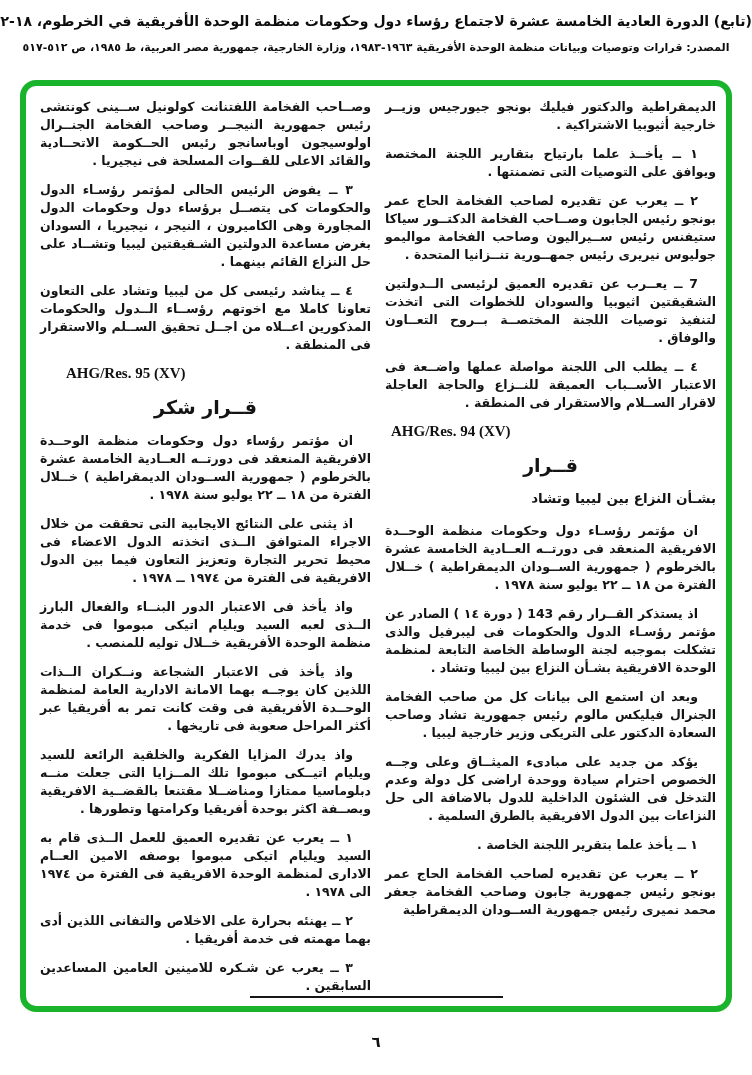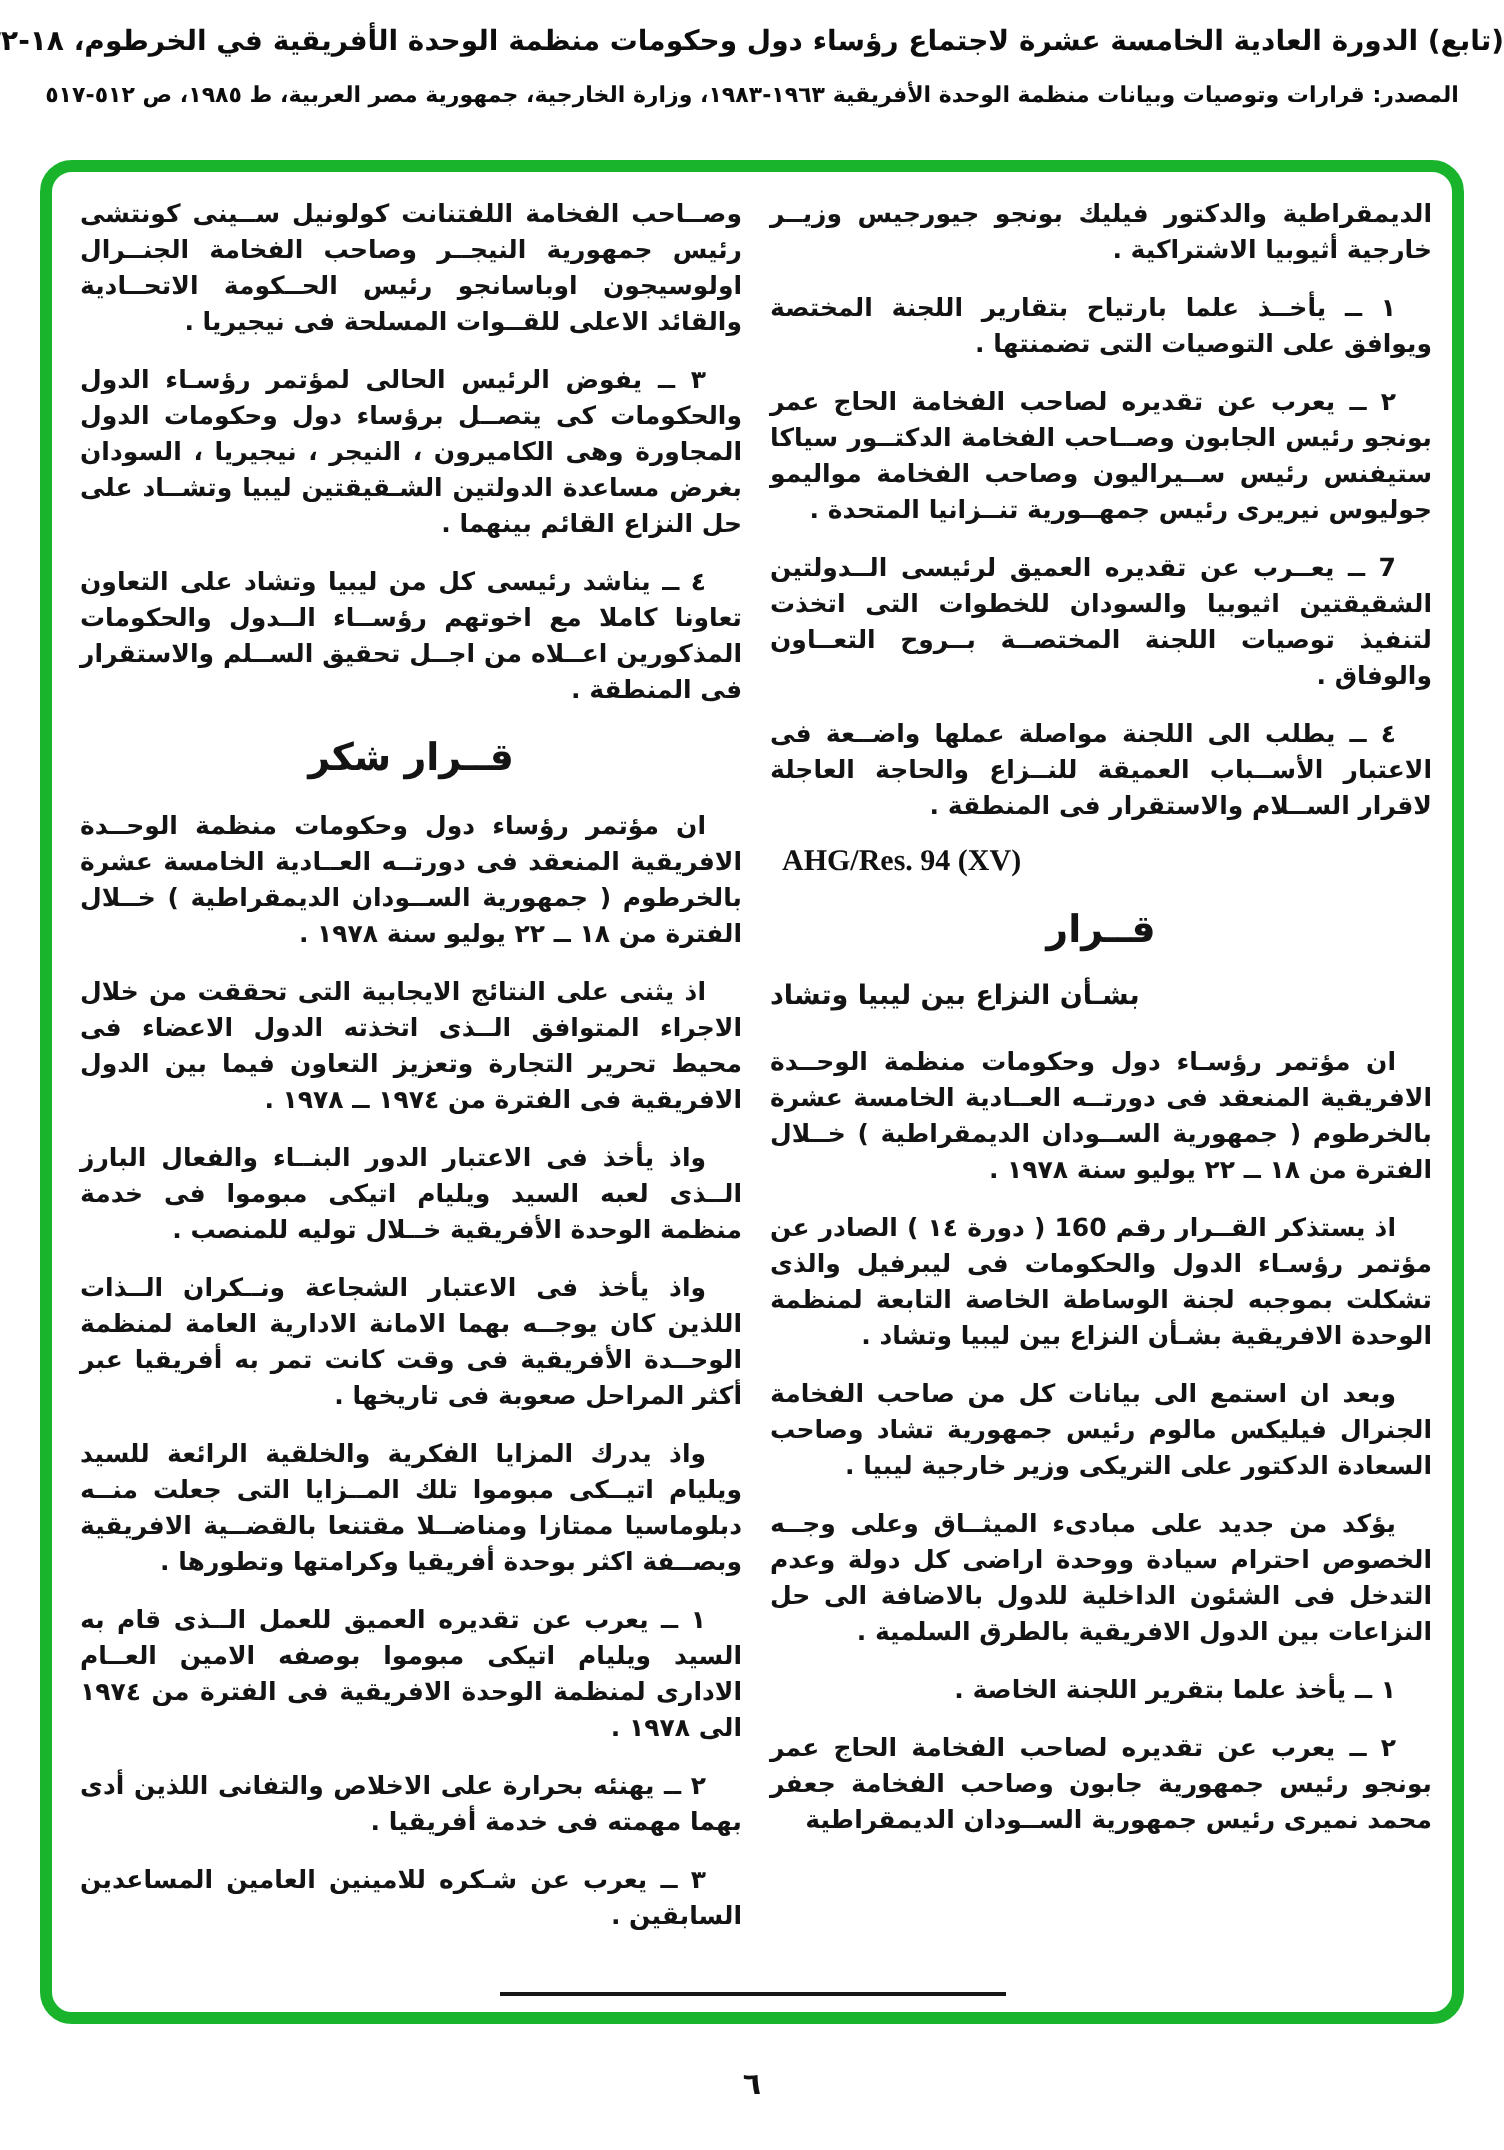--- a/index.html
+++ b/index.html
@@ -78,21 +78,21 @@
   .col-left .res-code { padding-left: 26px; }
   .res-title {
     font-size: 19px;
     font-weight: 700;
     text-align: center;
     margin: 14px 0;
   }
   .res-subtitle {
     font-size: 13.5px;
     font-weight: 700;
-    text-align: left;
+    text-align: right;
     margin: 0 0 16px 0;
   }
   .res-subtitle:empty { display: none; }
   .foot-rule {
     position: absolute;
     left: 224px;
     bottom: 8px;
     width: 253px;
     height: 2px;
     background: #161616;
@@ -125,34 +125,35 @@
           <p class="para">١ ــ يأخــذ علما بارتياح بتقارير اللجنة المختصة ويوافق على التوصيات التى تضمنتها .</p>
           <p class="para">٢ ــ يعرب عن تقديره لصاحب الفخامة الحاج عمر بونجو رئيس الجابون وصــاحب الفخامة الدكتــور سياكا ستيفنس رئيس ســيراليون وصاحب الفخامة مواليمو جوليوس نيريرى رئيس جمهــورية تنــزانيا المتحدة .</p>
           <p class="para">7 ــ يعــرب عن تقديره العميق لرئيسى الــدولتين الشقيقتين اثيوبيا والسودان للخطوات التى اتخذت لتنفيذ توصيات اللجنة المختصــة بــروح التعــاون والوفاق .</p>
           <p class="para">٤ ــ يطلب الى اللجنة مواصلة عملها واضــعة فى الاعتبار الأســباب العميقة للنــزاع والحاجة العاجلة لاقرار الســلام والاستقرار فى المنطقة .</p>
         </div>
       <div class="res-code">AHG/Res. 94 (XV)</div>
       <h2 class="res-title">قــرار</h2>
       <h3 class="res-subtitle">بشـأن النزاع بين ليبيا وتشاد</h3>
       <div class="res-body">
           <p class="para">ان مؤتمر رؤسـاء دول وحكومات منظمة الوحــدة الافريقية المنعقد فى دورتــه العــادية الخامسة عشرة بالخرطوم ( جمهورية الســودان الديمقراطية ) خــلال الفترة من ١٨ ــ ٢٢ يوليو سنة ١٩٧٨ .</p>
-          <p class="para">اذ يستذكر القــرار رقم 160 ( دورة ١٤ ) الصادر عن مؤتمر رؤسـاء الدول والحكومات فى ليبرفيل والذى تشكلت بموجبه لجنة الوساطة الخاصة التابعة لمنظمة الوحدة الافريقية بشـأن النزاع بين ليبيا وتشاد .</p>
+          <p class="para">اذ يستذكر القــرار رقم 143 ( دورة ١٤ ) الصادر عن مؤتمر رؤسـاء الدول والحكومات فى ليبرفيل والذى تشكلت بموجبه لجنة الوساطة الخاصة التابعة لمنظمة الوحدة الافريقية بشـأن النزاع بين ليبيا وتشاد .</p>
           <p class="para">وبعد ان استمع الى بيانات كل من صاحب الفخامة الجنرال فيليكس مالوم رئيس جمهورية تشاد وصاحب السعادة الدكتور على التريكى وزير خارجية ليبيا .</p>
           <p class="para">يؤكد من جديد على مبادىء الميثــاق وعلى وجــه الخصوص احترام سيادة ووحدة اراضى كل دولة وعدم التدخل فى الشئون الداخلية للدول بالاضافة الى حل النزاعات بين الدول الافريقية بالطرق السلمية .</p>
           <p class="para">١ ــ يأخذ علما بتقرير اللجنة الخاصة .</p>
           <p class="para">٢ ــ يعرب عن تقديره لصاحب الفخامة الحاج عمر بونجو رئيس جمهورية جابون وصاحب الفخامة جعفر محمد نميرى رئيس جمهورية الســودان الديمقراطية</p>
         </div>
     </section>
 
     <section class="col col-left">
       <div class="continuation">
           <p class="para">وصــاحب الفخامة اللفتنانت كولونيل ســينى كونتشى رئيس جمهورية النيجــر وصاحب الفخامة الجنــرال اولوسيجون اوباسانجو رئيس الحــكومة الاتحــادية والقائد الاعلى للقــوات المسلحة فى نيجيريا .</p>
           <p class="para">٣ ــ يفوض الرئيس الحالى لمؤتمر رؤسـاء الدول والحكومات كى يتصــل برؤساء دول وحكومات الدول المجاورة وهى الكاميرون ، النيجر ، نيجيريا ، السودان بغرض مساعدة الدولتين الشـقيقتين ليبيا وتشــاد على حل النزاع القائم بينهما .</p>
           <p class="para">٤ ــ يناشد رئيسى كل من ليبيا وتشاد على التعاون تعاونا كاملا مع اخوتهم رؤســاء الــدول والحكومات المذكورين اعــلاه من اجــل تحقيق الســلم والاستقرار فى المنطقة .</p>
         </div>
+      <div class="res-code">AHG/Res. 95 (XV)</div>
       <h2 class="res-title">قــرار شكر</h2>
 
       <div class="res-body">
           <p class="para">ان مؤتمر رؤساء دول وحكومات منظمة الوحــدة الافريقية المنعقد فى دورتــه العــادية الخامسة عشرة بالخرطوم ( جمهورية الســودان الديمقراطية ) خــلال الفترة من ١٨ ــ ٢٢ يوليو سنة ١٩٧٨ .</p>
           <p class="para">اذ يثنى على النتائج الايجابية التى تحققت من خلال الاجراء المتوافق الــذى اتخذته الدول الاعضاء فى محيط تحرير التجارة وتعزيز التعاون فيما بين الدول الافريقية فى الفترة من ١٩٧٤ ــ ١٩٧٨ .</p>
           <p class="para">واذ يأخذ فى الاعتبار الدور البنــاء والفعال البارز الــذى لعبه السيد ويليام اتيكى مبوموا فى خدمة منظمة الوحدة الأفريقية خــلال توليه للمنصب .</p>
           <p class="para">واذ يأخذ فى الاعتبار الشجاعة ونــكران الــذات اللذين كان يوجــه بهما الامانة الادارية العامة لمنظمة الوحــدة الأفريقية فى وقت كانت تمر به أفريقيا عبر أكثر المراحل صعوبة فى تاريخها .</p>
           <p class="para">واذ يدرك المزايا الفكرية والخلقية الرائعة للسيد ويليام اتيــكى مبوموا تلك المــزايا التى جعلت منــه دبلوماسيا ممتازا ومناضــلا مقتنعا بالقضــية الافريقية وبصــفة اكثر بوحدة أفريقيا وكرامتها وتطورها .</p>
           <p class="para">١ ــ يعرب عن تقديره العميق للعمل الــذى قام به السيد ويليام اتيكى مبوموا بوصفه الامين العــام الادارى لمنظمة الوحدة الافريقية فى الفترة من ١٩٧٤ الى ١٩٧٨ .</p>
           <p class="para">٢ ــ يهنئه بحرارة على الاخلاص والتفانى اللذين أدى بهما مهمته فى خدمة أفريقيا .</p>

